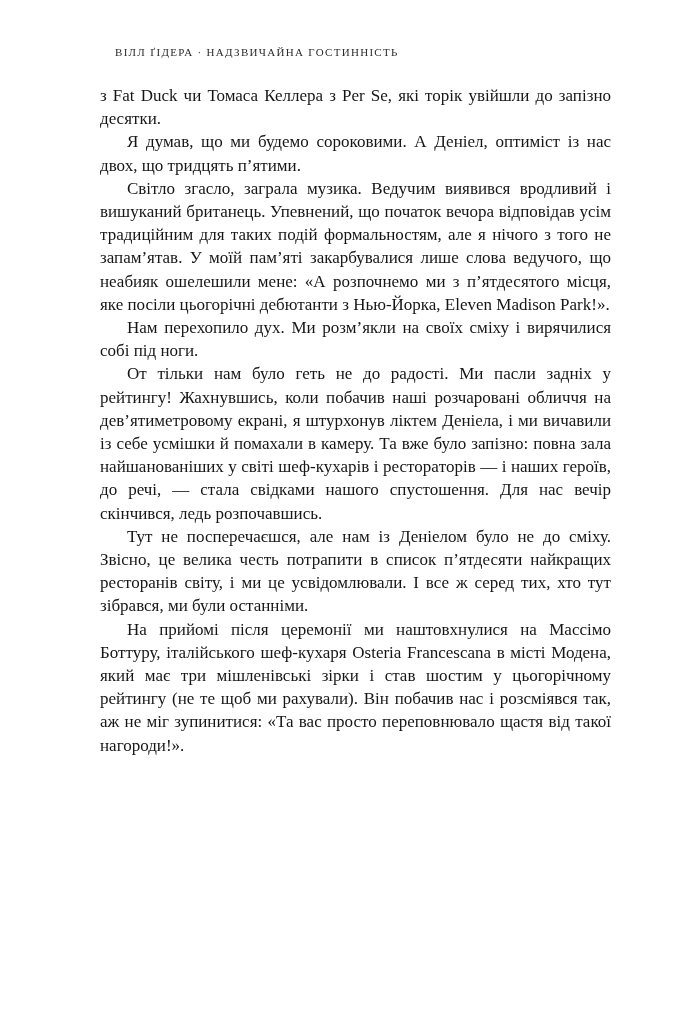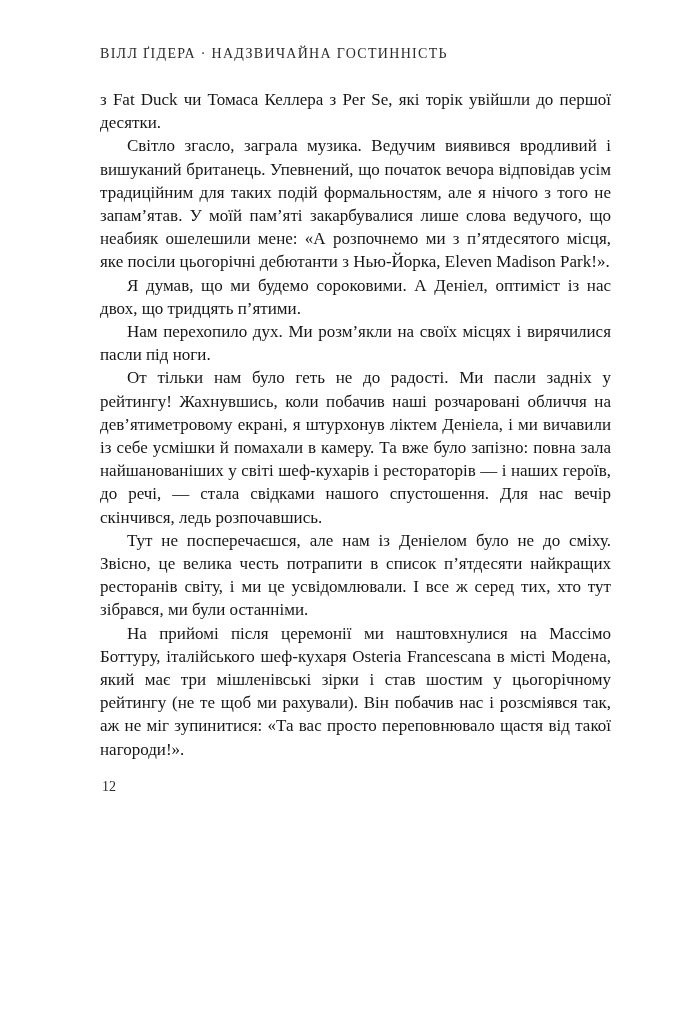--- a/index.html
+++ b/index.html
@@ -12,26 +12,27 @@
     width: 681px;
     height: 1023px;
     background: #ffffff;
     box-sizing: border-box;
     padding: 46px 70px 0 100px;
     font-family: "Liberation Serif", "DejaVu Serif", serif;
     color: #161616;
     overflow: hidden;
   }
   .running-header {
-    font-size: 14px;
+    font-size: 11px;
     letter-spacing: 1.3px;
     text-transform: uppercase;
     color: #2b2b2b;
     margin-bottom: 26px;
     white-space: nowrap;
+    margin-left: 15px;
   }
   .body-text {
     font-size: 17px;
     line-height: 23.2px;
     text-align: justify;
     text-justify: inter-word;
   }
   .body-text p {
     margin: 0;
     padding: 0;
@@ -47,23 +48,22 @@
     padding-left: 2px;
   }
 </style>
 </head>
 <body>
 
 <div class="page">
   <div class="running-header">Вілл Ґідера · Надзвичайна гостинність</div>
 
   <div class="body-text">
-    <p class="no-indent">з Fat Duck чи Томаса Келлера з Per Se, які торік увійшли до першої десятки.</p>
+    <p class="no-indent">з Fat Duck чи Томаса Келлера з Per Se, які торік увійшли до запізно десятки.</p>
+    <p>Я думав, що ми будемо сороковими. А Деніел, оптиміст із нас двох, що тридцять п’ятими.</p>
     <p>Світло згасло, заграла музика. Ведучим виявився вродливий і вишуканий британець. Упевнений, що початок вечора відповідав усім традиційним для таких подій формальностям, але я нічого з того не запам’ятав. У моїй пам’яті закарбувалися лише слова ведучого, що неабияк ошелешили мене: «А розпочнемо ми з п’ятдесятого місця, яке посіли цьогорічні дебютанти з Нью-Йорка, Eleven Madison Park!».</p>
-    <p>Я думав, що ми будемо сороковими. А Деніел, оптиміст із нас двох, що тридцять п’ятими.</p>
-    <p>Нам перехопило дух. Ми розм’якли на своїх місцях і вирячилися пасли під ноги.</p>
+    <p>Нам перехопило дух. Ми розм’якли на своїх сміху і вирячилися собі під ноги.</p>
     <p>От тільки нам було геть не до радості. Ми пасли задніх у рейтингу! Жахнувшись, коли побачив наші розчаровані обличчя на дев’ятиметровому екрані, я штурхонув ліктем Деніела, і ми вичавили із себе усмішки й помахали в камеру. Та вже було запізно: повна зала найшанованіших у світі шеф-кухарів і ресторaторів — і наших героїв, до речі, — стала свідками нашого спустошення. Для нас вечір скінчився, ледь розпочавшись.</p>
     <p>Тут не посперечаєшся, але нам із Деніелом було не до сміху. Звісно, це велика честь потрапити в список п’ятдесяти найкращих ресторанів світу, і ми це усвідомлювали. І все ж серед тих, хто тут зібрався, ми були останніми.</p>
     <p>На прийомі після церемонії ми наштовхнулися на Массімо Боттуру, італійського шеф-кухаря Osteria Francescana в місті Модена, який має три мішленівські зірки і став шостим у цьогорічному рейтингу (не те щоб ми рахували). Він побачив нас і розсміявся так, аж не міг зупинитися: «Та вас просто переповнювало щастя від такої нагороди!».</p>
   </div>
 
-  <div class="page-number">12</div>
 </div>
 
 </body></html>

